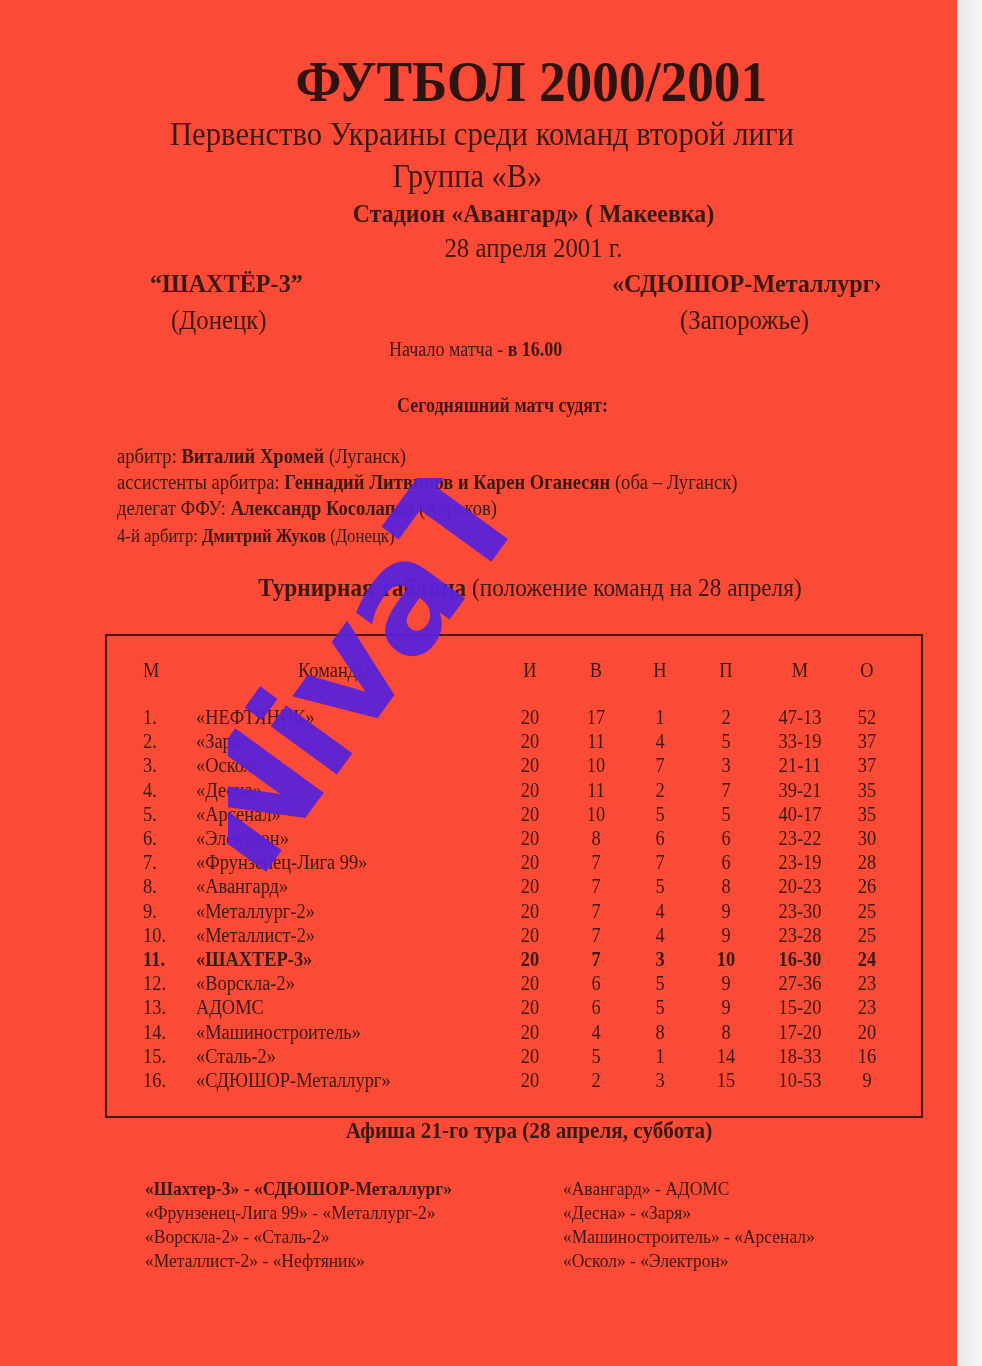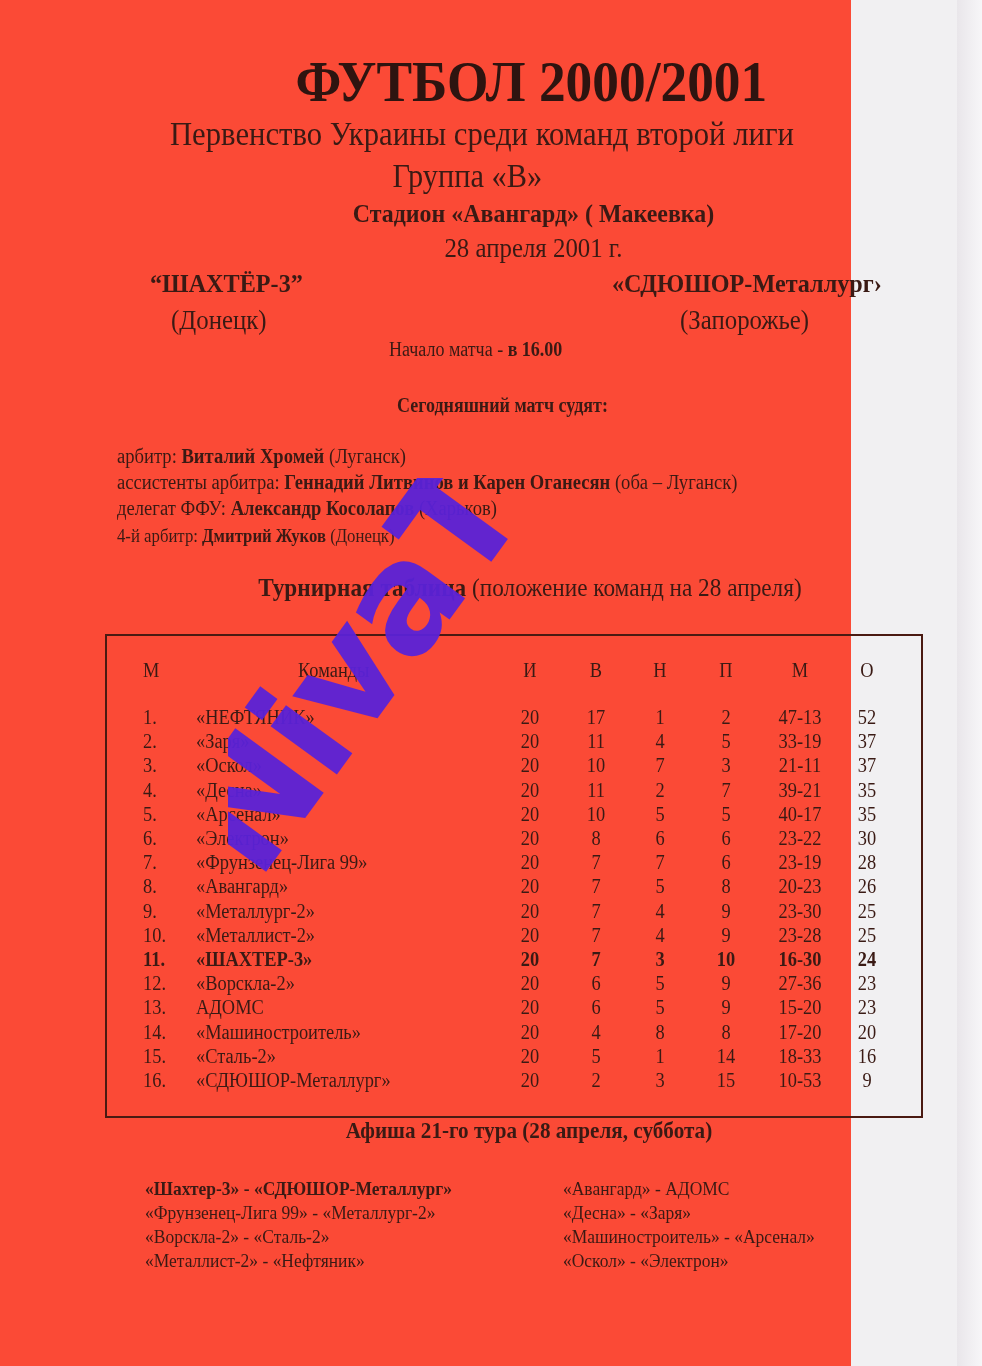--- a/index.html
+++ b/index.html
@@ -3,21 +3,21 @@
 <meta charset="utf-8">
 <style>
   html, body { margin: 0; padding: 0; }
   body {
     width: 982px; height: 1366px; position: relative; overflow: hidden;
     background: #f1f0f2;
     font-family: "Liberation Serif", "DejaVu Serif", serif;
     color: #3a1a14;
   }
   .page {
-    position: absolute; left: 0; top: 0; width: 851px; height: 1366px;
+    position: absolute; left: 0; top: 0; width: 957px; height: 1366px;
     background: #fb4a36;
   }
   .edge {
     position: absolute; left: 957px; top: 0; width: 25px; height: 1366px;
     background: linear-gradient(90deg, #e9e6ea 0%, #f7f6f8 100%);
   }
   .abs { position: absolute; white-space: nowrap; }
   .center { left: 0; width: 957px; text-align: center; }
   .b { font-weight: bold; }
   .title {

